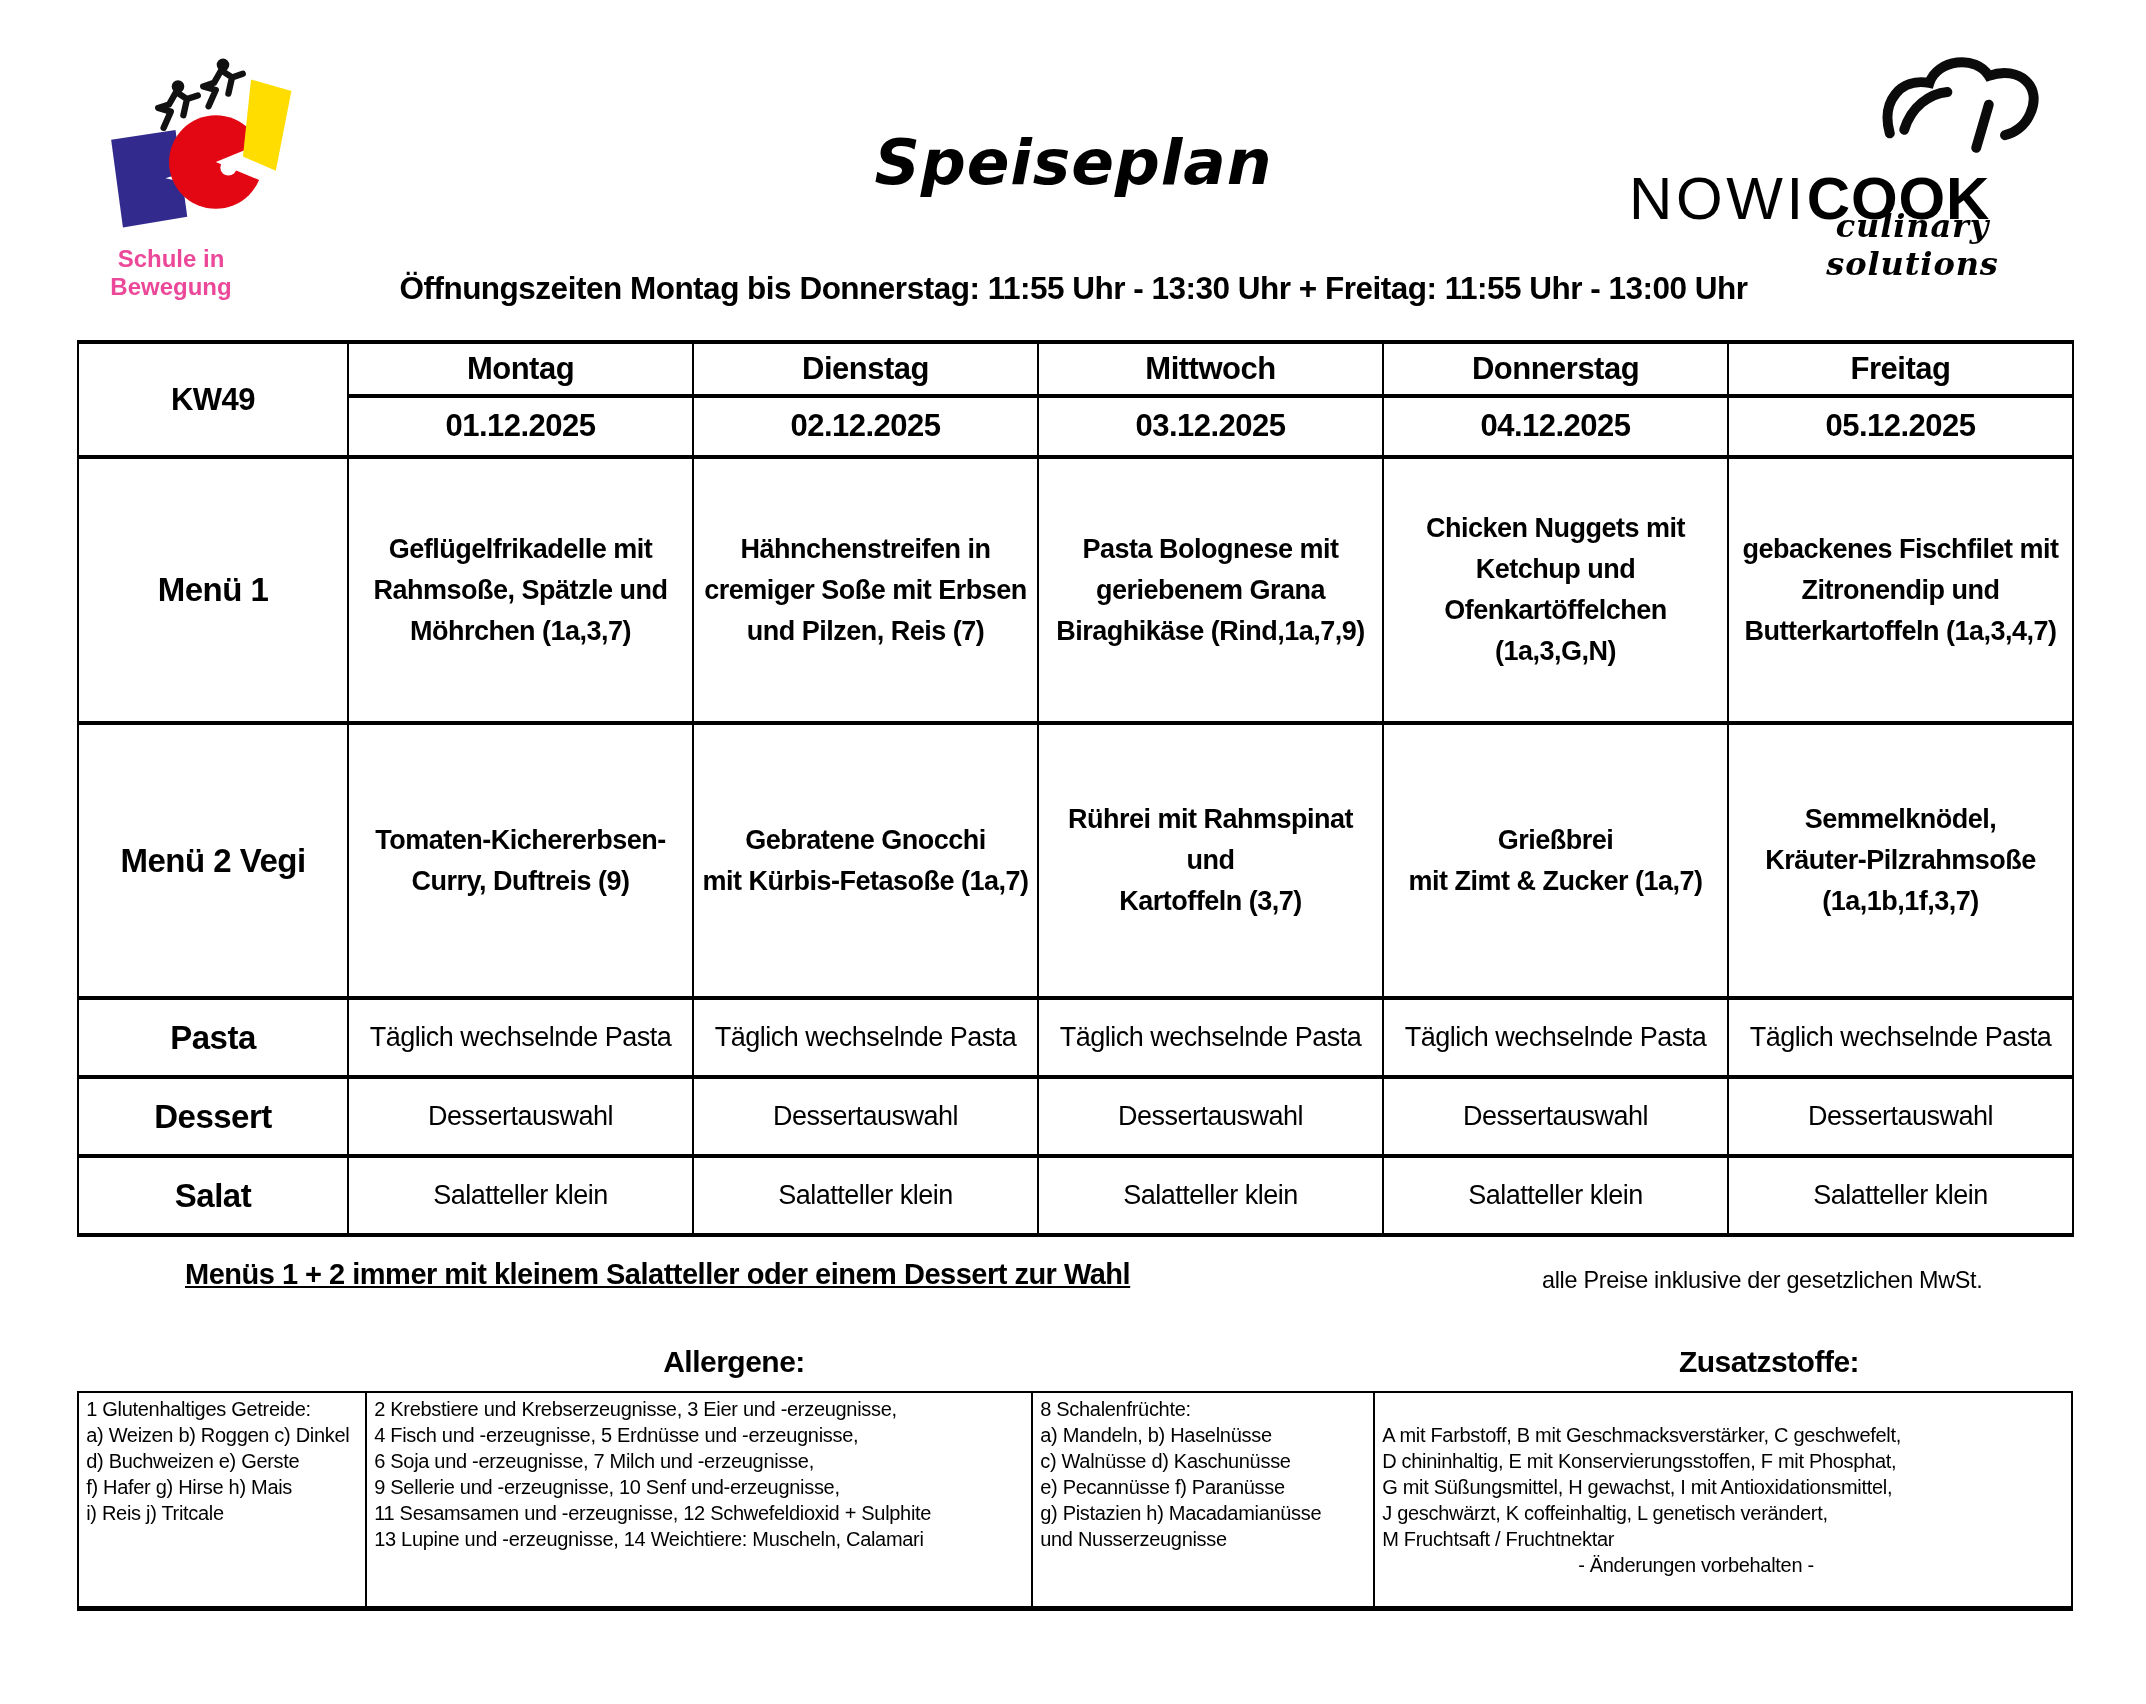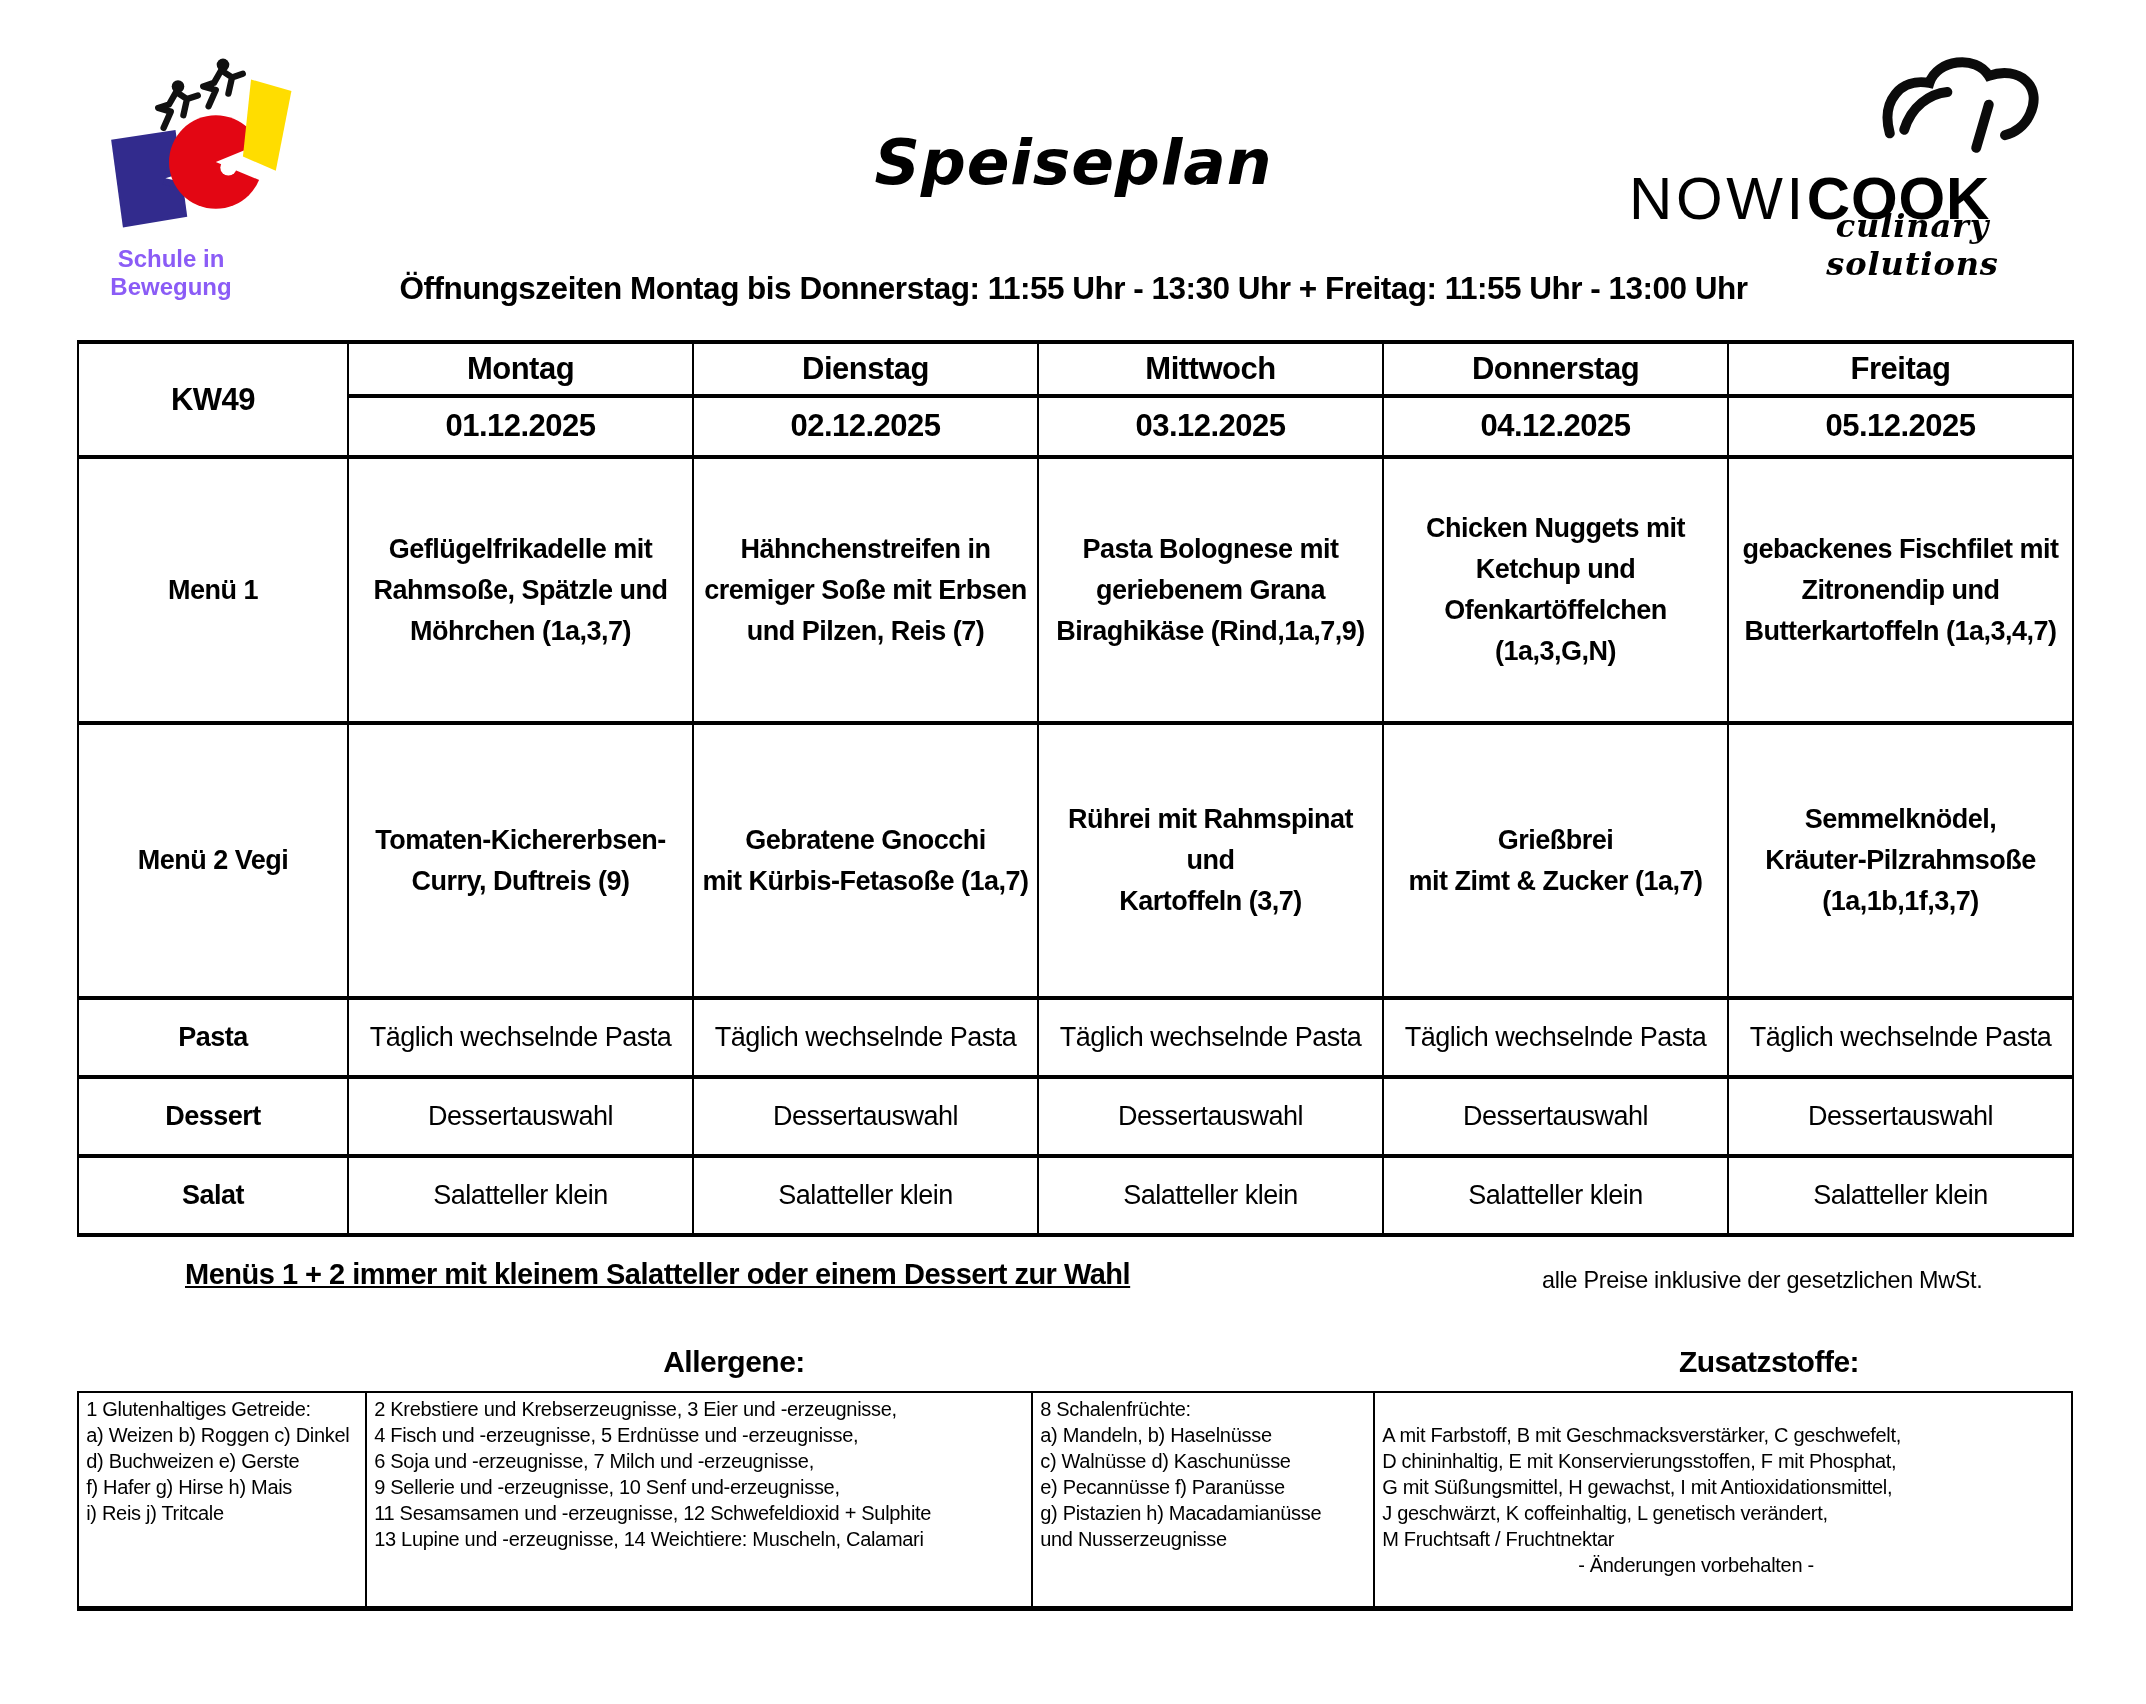--- a/index.html
+++ b/index.html
@@ -5,21 +5,21 @@
   html,body{margin:0;padding:0;background:#fff;}
   #page{
     position:relative;width:2147px;height:1705px;background:#ffffff;
     font-family:"Liberation Sans",sans-serif;color:#000;overflow:hidden;
   }
   
   .logo-left{position:absolute;left:79px;top:43px;width:225px;height:243px;}
   .logo-left svg{display:block;}
   .logo-caption{
     position:absolute;left:54px;top:245px;width:234px;text-align:center;
-    font-weight:bold;font-size:24px;color:#8b5cf6;letter-spacing:0px;
+    font-weight:bold;font-size:24px;color:#ec4899;letter-spacing:0px;
   }
   .page-title{
     position:absolute;left:0;top:126px;width:2147px;text-align:center;
     font-family:"DejaVu Sans",sans-serif;font-weight:bold;font-size:63px;letter-spacing:0.9px;font-style:italic;
   }
   .nowicook{position:absolute;left:1620px;top:47px;width:468px;height:207px;}
   .nowicook .hat{position:absolute;left:250px;top:0px;}
   .nowicook .wordmark{
     position:absolute;left:9px;top:88px;width:450px;white-space:nowrap;
     font-size:60px;line-height:63px;margin-top:32px;
@@ -38,21 +38,21 @@
   
   table.menu{
     position:absolute;left:77px;top:340px;border-collapse:collapse;table-layout:fixed;
     width:1994px;
   }
   table.menu td{
     border:2.7px solid #000;border-top-width:4.5px;border-bottom-width:4.5px;
     text-align:center;vertical-align:middle;padding:1.8px 5.4px;
     letter-spacing:-0.5px;overflow:hidden;
   }
-  td.lbl{font-weight:bold;font-size:27px;}
+  td.lbl{font-weight:bold;font-size:33px;}
   tr.r-day td{font-weight:bold;font-size:31px;height:46px;}
   tr.r-date td{font-weight:bold;font-size:31px;height:54px;}
   td.dish{font-weight:bold;font-size:27px;line-height:41px;white-space:pre-line;}
   tr.r-menu1{height:266px;}
   tr.r-menu2{height:275px;}
   tr.r-small{height:79px;padding-left:31px;}
   td.plain{font-weight:normal;font-size:27px;}
   
   .footer-note{
     position:absolute;left:185px;top:1258px;font-weight:bold;font-size:29px;letter-spacing:-0.5px;text-decoration:underline;

